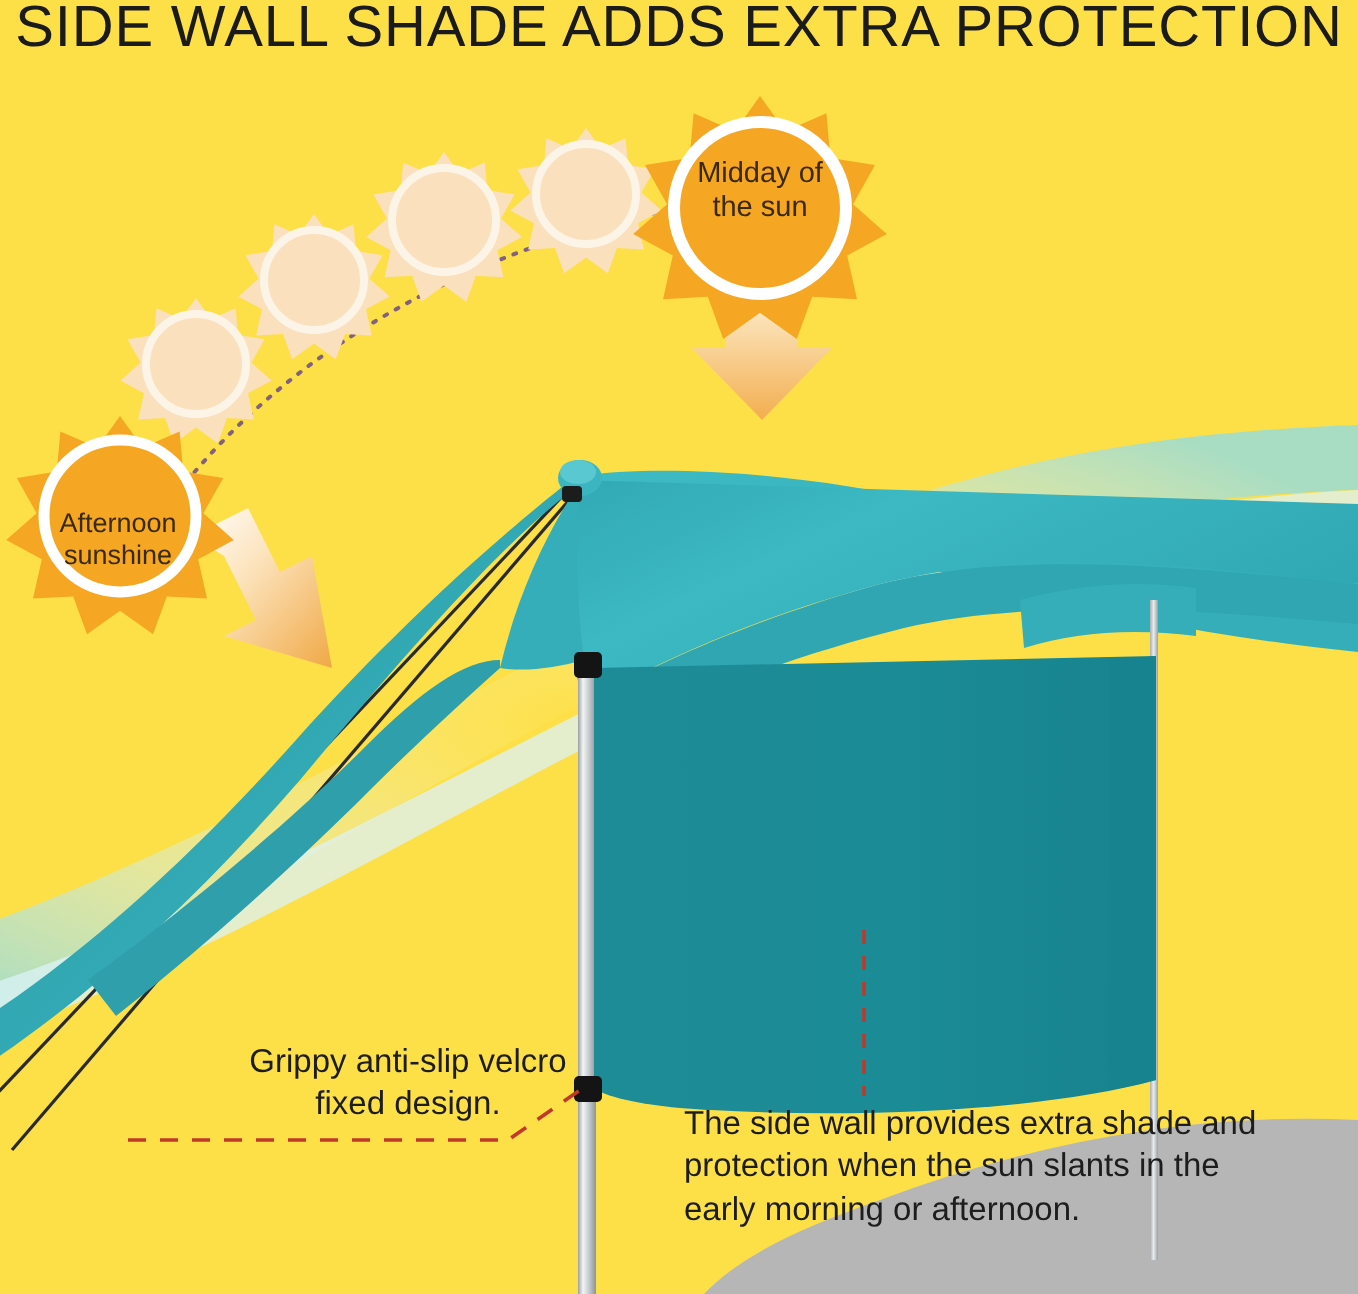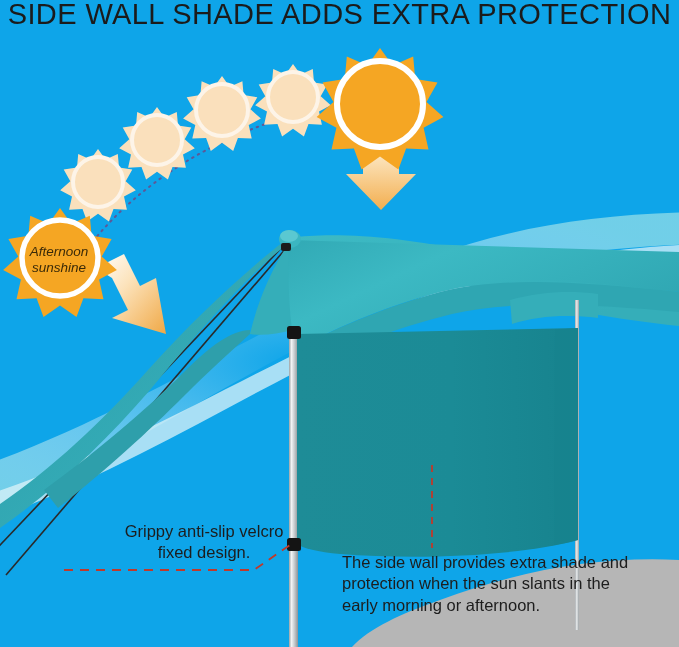--- a/index.html
+++ b/index.html
@@ -5,21 +5,21 @@
   * { margin:0; padding:0; box-sizing:border-box; }
   html, body {
     width:679px; height:647px;
     background:#ffffff;
     font-family:"Liberation Sans", sans-serif;
     overflow:hidden;
   }
   #stage {
     position:relative;
     width:679px; height:647px;
-    background:#0ea5e9;
+    background:#fde047;
     padding-left:46px;
   }
   #scene { position:absolute; inset:0; }
 
   .title {
     position:absolute;
     top:-2px; left:0; width:679px;
     text-align:center;
     font-family:"Liberation Sans", sans-serif;
     font-size:29px;
@@ -33,21 +33,21 @@
     position:absolute;
     text-align:center;
     color:#3a2a08;
     font-size:14.5px;
     line-height:1.18;
     font-family:"Liberation Sans", sans-serif;
     white-space:pre-line;
     pointer-events:none;
   }
   #midday-label { left:330px; top:79px; width:100px; }
-  #afternoon-label { left:12px; top:244px; width:94px; font-size:13.5px;font-style:italic; }
+  #afternoon-label { left:12px; top:254px; width:94px; font-size:13.5px; }
 
   .callout {
     position:absolute;
     color:#1d1d1d;
     font-size:16.5px;
     line-height:1.30;
     font-family:"Liberation Sans", sans-serif;
     white-space:pre-line;
   }
   #callout-velcro { left:84px; top:521px; width:240px;text-align:center; }
@@ -241,20 +241,22 @@
       <path d="M 64 570 L 254 570 L 290 545" fill="none" stroke="#C0392B" stroke-width="1.8" stroke-dasharray="9 7"></path>
     </g>
 
     <g>
       <line x1="432" y1="465" x2="432" y2="548" stroke="#C0392B" stroke-width="1.8" stroke-dasharray="7 6"></line>
     </g>
   </svg>
 
   <div class="title">SIDE WALL SHADE ADDS EXTRA PROTECTION</div>
 
+  <div class="sun-label" id="midday-label">Midday of
+the sun</div>
 
   <div class="sun-label" id="afternoon-label">Afternoon
 sunshine</div>
 
   <div class="callout" id="callout-velcro">Grippy anti-slip velcro
 fixed design.</div>
 
   <div class="callout" id="callout-sidewall">The side wall provides extra shade and
 protection when the sun slants in the
 early morning or afternoon.</div>

